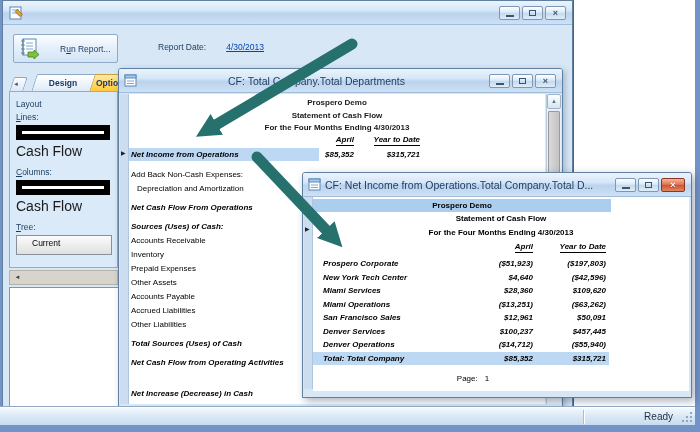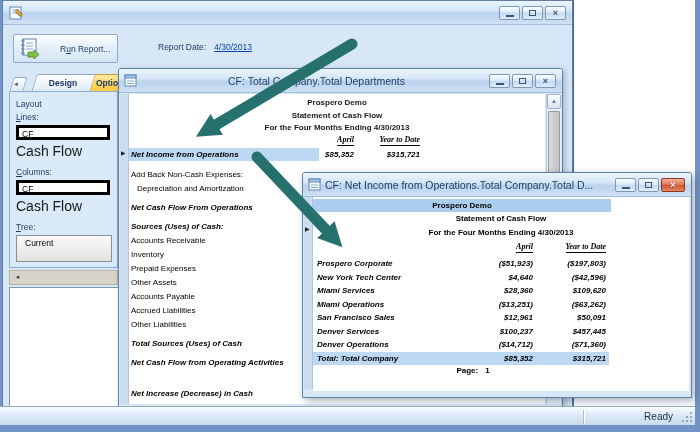--- a/index.html
+++ b/index.html
@@ -38,60 +38,60 @@
     box-shadow:-4px 0 0 #8FA8C0,-8px 0 0 #8FA8C0,0 -4px 0 #8FA8C0,-4px -4px 0 #8FA8C0,0 -8px 0 #8FA8C0; }
 
   
   #main-window { left:2px; top:0; width:571px; height:407px; z-index:1; border-radius:0; }
   .run-btn { position:absolute; left:10px; top:33px; width:105px; height:29px;
     border:1px solid #8EA9C9; border-radius:2px;
     background:linear-gradient(180deg,#FBFDFF,#E4EFFA 50%,#D3E4F4);
     display:flex; align-items:center; padding-left:4px; cursor:default; }
   .run-btn .lbl { font-size:8.5px; color:#1A3A5C; margin-left:20px; }
   .report-date { position:absolute; left:155px; top:41px; font-size:8.5px; color:#1A3A5C; }
-  .report-date a { color:#0645AD; text-decoration:underline; margin-left:8px; cursor:pointer; }
+  .report-date a { color:#0645AD; text-decoration:underline; margin-left:20px; cursor:pointer; }
 
   
   .tabs { position:absolute; left:6px; top:71px; width:109px; height:20px; overflow:hidden; }
   .tab { position:absolute; bottom:0; height:18px; }
   .tab .skin { position:absolute; inset:0; transform:skewX(-18deg); transform-origin:100% 100%;
     border:1px solid #8FA8C4; border-bottom:none; border-radius:2px 3px 0 0; }
   .tab .tlabel { position:relative; display:block; text-align:center; font-size:8.5px; font-weight:bold;
     color:#1D3A66; line-height:18px; }
   .tab-scroll { left:0; width:14px; height:15px; }
   .tab-scroll .skin { background:linear-gradient(180deg,#FDFEFF,#D9E6F4); }
   .tab-scroll .tlabel { font-size:6px; line-height:15px; color:#44536B; font-weight:normal; }
   .tab-design { left:22px; width:64px; }
   .tab-design .skin { background:linear-gradient(180deg,#FFFFFF,#EAF2FB 60%,#DCE9F6); }
   .tab-options { left:80px; width:46px; }
   .tab-options .skin { background:linear-gradient(180deg,#FFE9A6,#FFD65E 55%,#FFC93B); border-color:#C8A23C; }
 
   .panel { position:absolute; left:6px; top:90px; width:109px; height:177px;
     border:1px solid #8FAECE; background:#DAEAF8; padding:7px 0 0 6px; }
   .panel .lbl { font-size:8.5px; color:#1A3A5C; margin-bottom:3px; }
   .panel .lbl u, .run-btn u, .report-date u { text-decoration:underline; }
-  .field { width:94px; height:15px; background:#fff; border:3px solid #000000;
+  .field { width:94px; height:15px; background:#fff; border:6px solid #000000;
     font-size:8.5px; color:#000; line-height:13px; padding-left:3px; margin-bottom:3px; }
   .desc { font-size:14px; color:#1A1A1A; margin:1px 0 8px; }
-  .combo { width:96px; height:27px; background:linear-gradient(180deg,#FBFBFB,#E0E0E0);
-    border:1px solid #8A9097; font-size:8.5px; color:#000; line-height:14px; padding-left:8px; }
+  .combo { width:96px; height:20px; background:linear-gradient(180deg,#FBFBFB,#E0E0E0);
+    border:1px solid #8A9097; font-size:8.5px; color:#000; line-height:14px; padding-left:15px; }
 
   .h-scroll { position:absolute; left:6px; top:269px; width:109px; height:15px;
     background:#D8D4CB; border:1px solid #B5B2A8; }
   .h-scroll .larr { position:absolute; left:0; top:0; width:15px; height:13px; text-align:center;
     font-size:6px; line-height:13px; color:#3A3A3A; }
   .white-below { position:absolute; left:6px; top:286px; width:110px; height:121px;
     background:#fff; border:1px solid #7E95AE; }
 
   
   .margin-strip { position:absolute; left:1px; width:9px; background:#CCDDEF; border-right:1px solid #AFC6DF; }
   .row-marker { position:absolute; left:1px; font-size:6px; color:#222; }
   .rpt { position:absolute; background:#fff; font-size:8px; color:#000; overflow:hidden; }
   .rpt-head { text-align:center; font-weight:bold; color:#1A1A1A; }
-  .cols-row { position:relative; height:12px;font-family:Liberation Serif, serif; }
+  .cols-row { position:relative; height:12px; }
   .colhdr { position:absolute; text-align:right; font-weight:bold; font-style:italic; }
   .colhdr b { font-weight:bold; border-bottom:1px solid #000; padding-bottom:1px; }
   .amt { position:absolute; text-align:right; font-weight:bold; font-style:italic; }
 
   
   #summary-window { left:118px; top:68px; width:445px; height:339px; z-index:2;
     box-shadow:2px 2px 6px rgba(40,60,90,.3); }
   #summary-window .margin-strip { top:25px; bottom:2px; }
   #summary-window .row-marker { top:55px; }
   #summary-window .rpt { left:10px; top:25px; right:17px; bottom:2px; }
@@ -125,25 +125,25 @@
   #detail-window .rpt { left:10px; top:24px; right:2px; height:194px; }
   .sel-head { position:relative; height:13px; margin-top:2px; }
   .sel-head .hl { position:absolute; left:0; top:0; width:298px; height:13px; background:#ACCEEE; }
   .sel-head .shlabel { position:absolute; left:0; width:298px; text-align:center; font-weight:bold; line-height:13px; }
   .d-head2 { text-align:center; font-weight:bold; line-height:14px; }
   #detail-window .cols-row { margin-top:2px; }
   .d-april { left:150px; width:70px; }
   .d-ytd   { left:223px; width:70px; }
   .d-rows { margin-top:3px; }
   .d-row { position:relative; height:13.5px; }
-  .d-row .d-label { position:absolute; left:4px; line-height:13px; font-weight:bold; font-style:italic; }
+  .d-row .d-label { position:absolute; left:10px; line-height:13px; font-weight:bold; font-style:italic; }
   .d-row .amt { line-height:13px; }
   .d-row .hl-band { display:none; }
   .d-row.total .hl-band { display:block; position:absolute; left:0; top:0; width:296px; height:13px; background:#BDD8F2; }
-  .page-row { margin-top:1px; text-align:center; width:320px;font-weight:bold; }
+  .page-row { margin-top:9px; text-align:center; width:320px; }
   .page-row span { font-size:8px; }
   .page-num { margin-left:7px; }
 
   
   #arrows { position:absolute; left:0; top:0; z-index:5; pointer-events:none; }
 
   
   .tb-icon { display:inline-block; }
 </style>
 </head>
@@ -410,21 +410,21 @@
 
           <span class="d-label">Denver Services</span>
           <span class="amt d-april">$100,237</span>
           <span class="amt d-ytd">$457,445</span>
         </div>
 
         <div class="d-row">
 
           <span class="d-label">Denver Operations</span>
           <span class="amt d-april">($14,712)</span>
-          <span class="amt d-ytd">($71,360)</span>
+          <span class="amt d-ytd">($55,940)</span>
         </div>
 
         <div class="d-row total">
           <span class="hl-band"></span>
           <span class="d-label">Total: Total Company</span>
           <span class="amt d-april">$85,352</span>
           <span class="amt d-ytd">$315,721</span>
         </div>
       </div>
     <div class="page-row">

